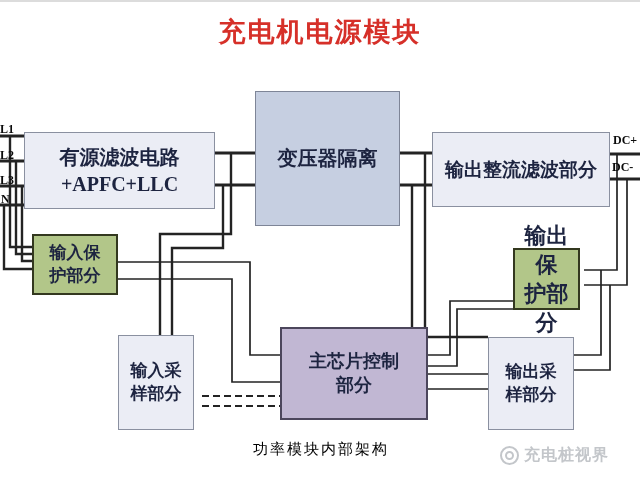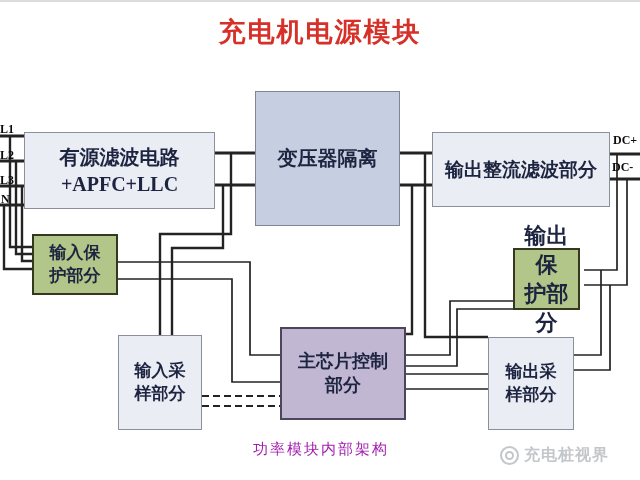--- a/index.html
+++ b/index.html
@@ -9,21 +9,21 @@
     font-family:"Liberation Serif","DejaVu Serif",serif;
   }
   .abs{position:absolute;}
   
   .title{
     left:0;top:12px;width:640px;text-align:center;
     font-family:"Liberation Sans","DejaVu Sans",sans-serif;
     font-weight:bold;font-size:27px;letter-spacing:2px;color:var(--title_red);
   }
   .subtitle{left:64px;top:70px;font-size:18px;font-weight:600;color:#141414;letter-spacing:1px;}
-  .caption{left:253px;top:438px;font-size:15px;color:#a21caf;letter-spacing:2px;}
+  .caption{left:253px;top:438px;font-size:15px;color:#000000;letter-spacing:2px;}
   
   svg.wires{left:0;top:0;z-index:1;}
   svg.wires path{fill:none;stroke:var(--wire_dark);}
   .w-thick{stroke-width:3px;}
   .w-med{stroke-width:2.4px;}
   .w-thin{stroke-width:1.7px;}
   .w-dash{stroke-width:2px;stroke-dasharray:7 4;}
   
   .dbox{
     z-index:2;display:flex;align-items:center;justify-content:center;
@@ -31,22 +31,22 @@
     font-weight:600;line-height:1.32;box-sizing:border-box;
   }
   .b-pale {background:var(--box_pale); border:1.6px solid #8a90a0;}
   .b-blue {background:var(--box_blue); border:1.6px solid #7e8597;}
   .b-green{background:var(--box_green);border:2px solid #33381f;}
   .b-purple{background:var(--box_purple);border:2px solid #4c465c;}
   #box-active-filter   {left:24px; top:130px;width:191px;height:77px;font-size:20px;}
   #box-transformer     {left:255px;top:89px;width:145px;height:135px;font-size:20px;}
   #box-output-rectifier{left:432px;top:130px;width:178px;height:75px;font-size:19px;}
   #box-input-protection{left:32px; top:232px;width:86px;height:61px;font-size:17px;}
-  #box-input-sampling  {left:118px;top:333px;width:84px;height:95px;font-size:17px;}
-  #box-main-control    {left:280px;top:325px;width:126px;height:93px;font-size:18px;}
+  #box-input-sampling  {left:118px;top:333px;width:76px;height:95px;font-size:17px;}
+  #box-main-control    {left:280px;top:325px;width:148px;height:93px;font-size:18px;}
   #box-output-protection{left:513px;top:246px;width:67px;height:62px;font-size:22px;}
   #box-output-sampling {left:488px;top:335px;width:86px;height:93px;font-size:17px;text-align:center;}
   
   .term{z-index:2;font-size:12px;font-weight:bold;color:#0b0b0b;font-family:"Liberation Serif","DejaVu Serif",serif;}
   #t-l1{left:0;top:120px;} #t-l2{left:0;top:146px;} #t-l3{left:0;top:171px;} #t-n{left:1px;top:190px;}
   #t-dcp{left:613px;top:131px;} #t-dcm{left:612px;top:158px;text-align:right;}
   
   .watermark{
     left:500px;top:443px;display:flex;align-items:center;gap:5px;
     color:var(--watermark_gray);font-size:16px;letter-spacing:1px;font-weight:bold;z-index:2;

